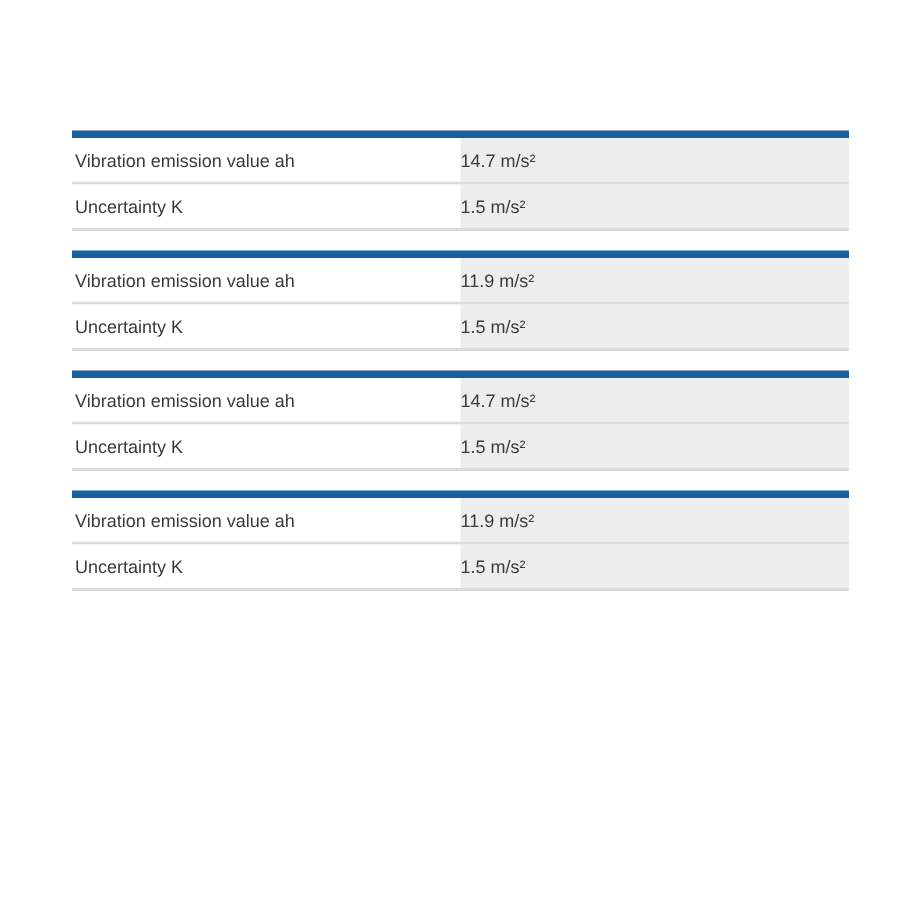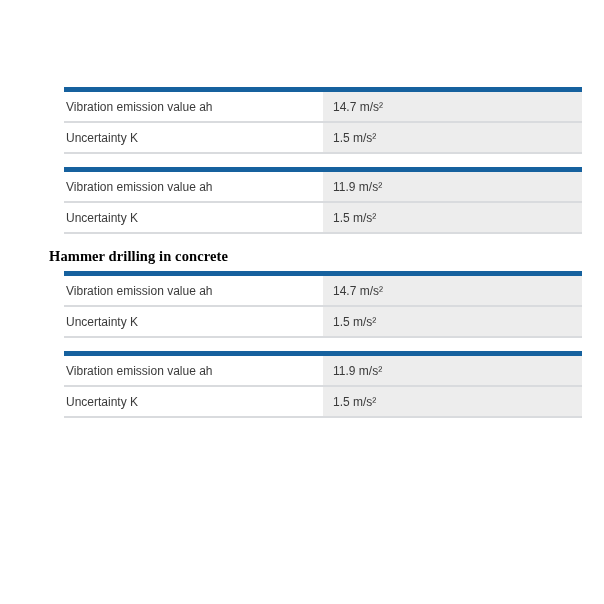--- a/index.html
+++ b/index.html
@@ -28,21 +28,20 @@
     font-weight: bold;
     font-size: 14.5px;
     line-height: 18px;
     color: #000000;
     margin: 0 0 6px 1px;
     letter-spacing: 0.1px;
   }
   .spec-table {
     border-top: 5px solid #16619E;
     width: 100%;
-    margin-left: 16px;
   }
   .spec-row {
     display: flex;
     height: 29px;
     border-bottom: 2px solid #d9dbde;
   }
   .cell {
     display: flex;
     align-items: center;
     font-size: 12px;
@@ -50,21 +49,20 @@
   }
   .cell.label {
     width: 50%;
     background: #ffffff;
     padding-left: 2px;
     box-sizing: border-box;
   }
   .cell.value {
     width: 50%;
     background: #ededed;
-    padding-left: 10px;
     box-sizing: border-box;
   }
 </style>
 </head>
 <body>
 
 <div class="content">
 
   <section class="spec-section">
     <div class="spec-table">
@@ -86,21 +84,20 @@
         <div class="cell value">11.9 m/s²</div>
       </div>
       <div class="spec-row">
         <div class="cell label">Uncertainty K</div>
         <div class="cell value">1.5 m/s²</div>
       </div>
     </div>
   </section>
 
   <section class="spec-section">
-    <h2>Hammer drilling in concrete</h2>
     <div class="spec-table">
       <div class="spec-row">
         <div class="cell label">Vibration emission value ah</div>
         <div class="cell value">14.7 m/s²</div>
       </div>
       <div class="spec-row">
         <div class="cell label">Uncertainty K</div>
         <div class="cell value">1.5 m/s²</div>
       </div>
     </div>

